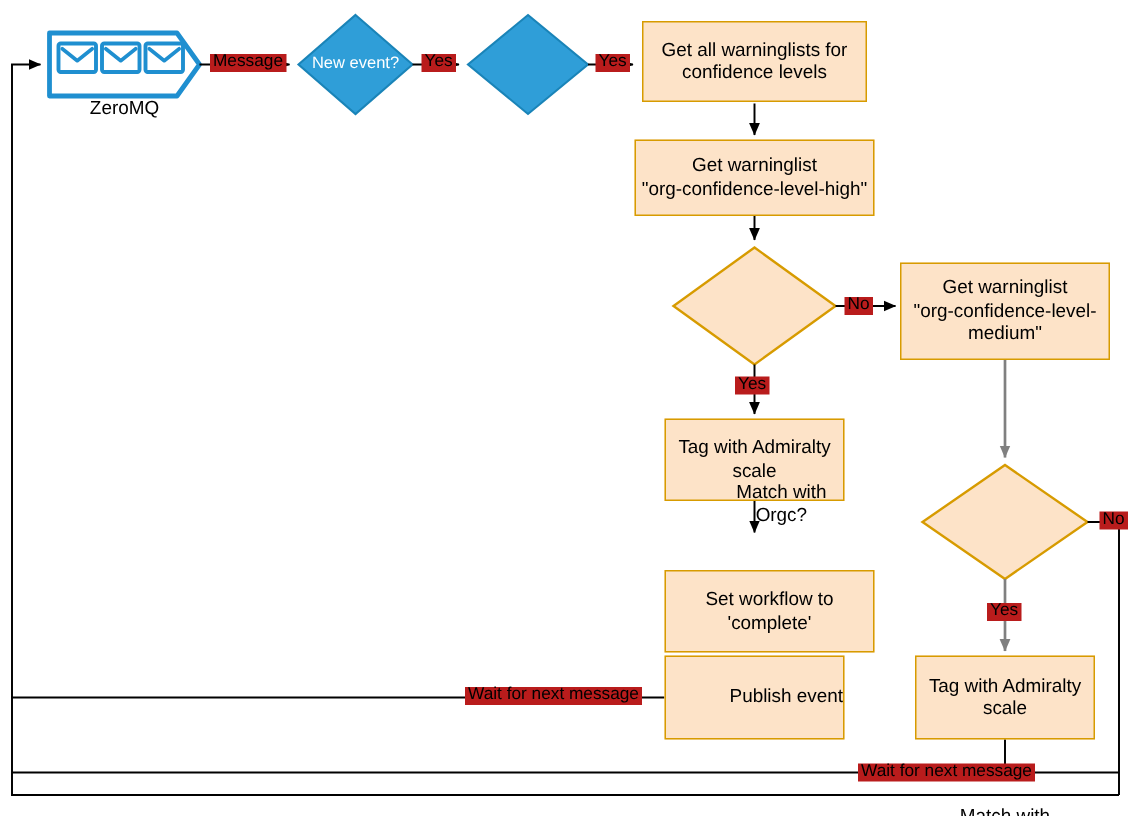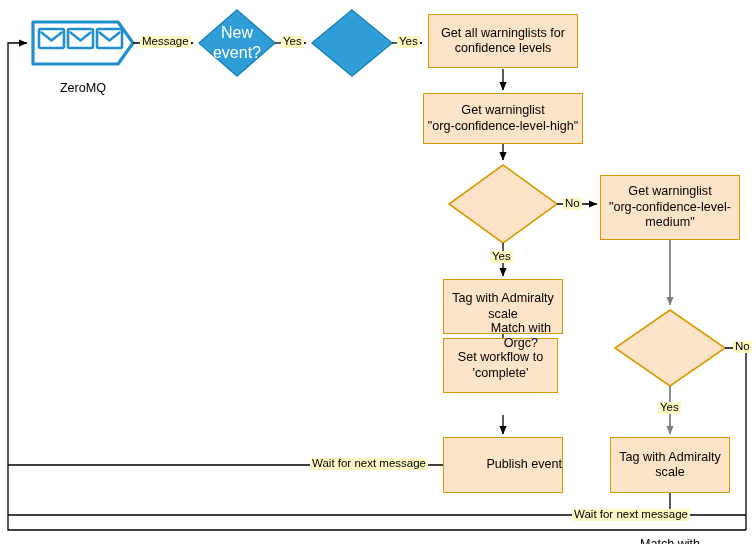--- a/index.html
+++ b/index.html
@@ -33,40 +33,40 @@
     white-space: pre-line;
   }
   .proc {
     background: #fde3c8;
     border: 1.6px solid #d79b00;
     color: #000000;
     font-size: 12.6px;
   }
   .dec-blue {
     color: #ffffff;
-    font-size: 16px;
+    font-size: 11px;
     background: transparent;
     border: none;
   }
   .dec-orange {
     color: #000000;
     font-size: 12.6px;
     background: transparent;
     border: none;
   }
   .dec-label {
     position: relative;
     z-index: 3;
     pointer-events: none;
   }
   .edge-label {
     position: absolute;
     font-size: 11.5px;
     color: #000000;
-    background: #fef9c3;
+    background: #b91c1c;
     padding: 0 2px;
     white-space: nowrap;
     line-height: 1;
   }
   .caption {
     position: absolute;
     font-size: 12.6px;
     color: #000000;
     text-align: center;
     white-space: nowrap;
@@ -172,35 +172,35 @@
     <span>Get warninglist
 "org-confidence-level-
 medium"</span>
   </div>
 
   <div class="node proc" style="left:443px; top:279px; width:120px; height:55px;">
     <span>Tag with Admiralty
 scale</span>
   </div>
 
-  <div class="node proc" style="left:443px; top:338px; width:115px; height:55px;align-items:center;">
+  <div class="node proc" style="left:443px; top:380px; width:140px; height:55px;align-items:center;">
     <span>Set workflow to
 'complete'</span>
   </div>
 
   <div class="node proc" style="left:443px; top:437px; width:120px; height:56px;justify-content:flex-end;">
     <span>Publish event</span>
   </div>
 
   <div class="node proc" style="left:610px; top:437px; width:120px; height:56px;">
     <span>Tag with Admiralty
 scale</span>
   </div>
 
-  <div class="caption" style="left:33px; top:81px; width:100px;">
+  <div class="caption" style="left:33px; top:65px; width:100px;">
     <span>ZeroMQ</span>
   </div>
 
   <div class="edge-label" style="left:140px; top:36px;">
     <span>Message</span>
   </div>
 
   <div class="edge-label" style="left:281px; top:36px;">
     <span>Yes</span>
   </div>

